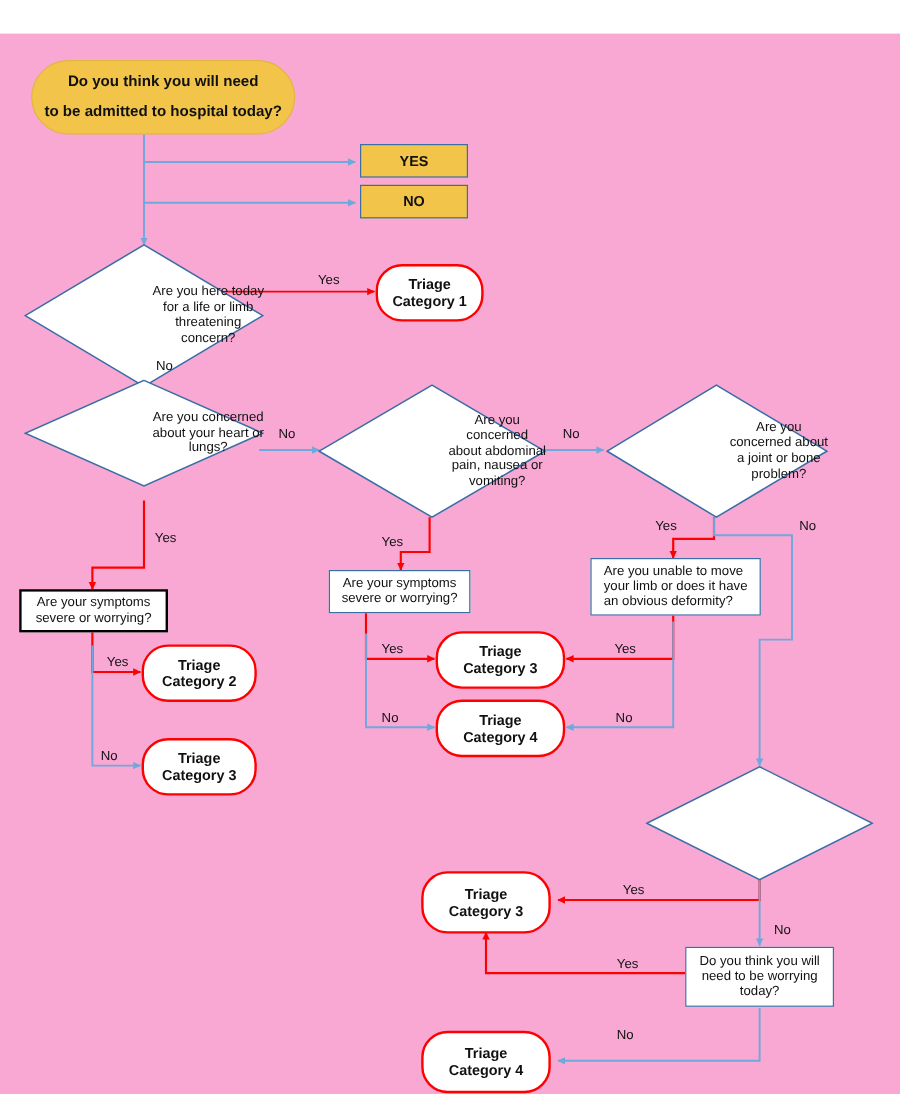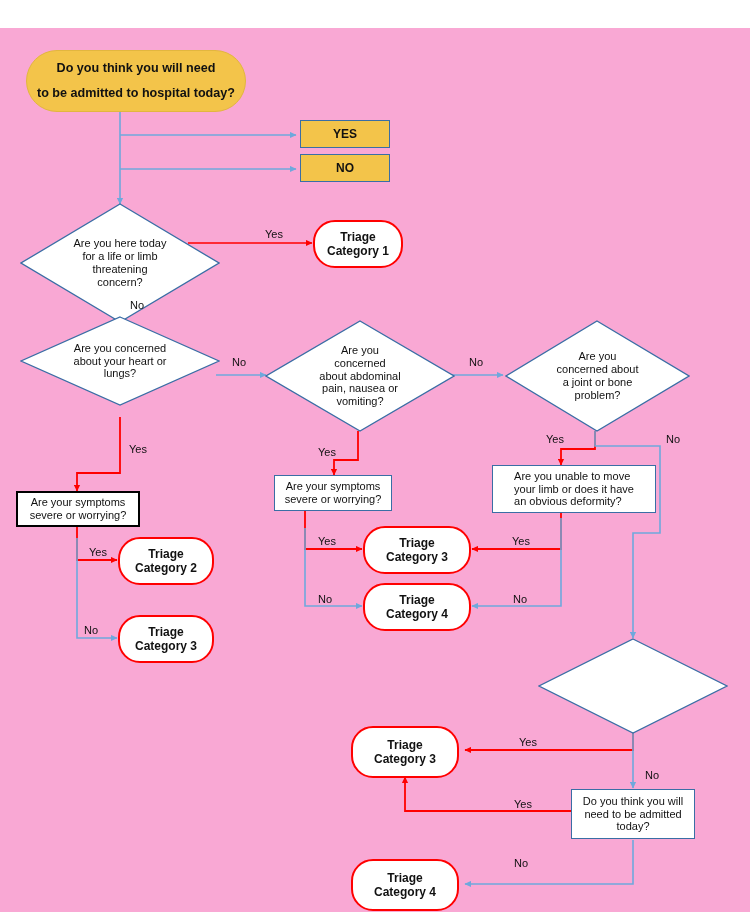--- a/index.html
+++ b/index.html
@@ -58,20 +58,21 @@
     border: 1.6px solid #3a6ea5;
     font-weight: bold;
     font-size: 12px;
     color: #111111;
   }
 
   
   .diamond {
     background: transparent;
     border: none;
+    justify-content: flex-end;
   }
   .diamond .dia-svg {
     position: absolute;
     left: 0;
     top: 0;
   }
   .diamond .node-text {
     position: relative;
     z-index: 2;
     font-size: 11px;
@@ -229,21 +230,21 @@
   <div class="node box-question black-border" style="left:16px; top:463px; width:124px; height:36px;">
     <span class="node-text">Are your symptoms
 severe or worrying?</span>
   </div>
 
   <div class="node box-question" style="left:274px; top:447px; width:118px; height:36px;">
     <span class="node-text">Are your symptoms
 severe or worrying?</span>
   </div>
 
-  <div class="node box-question" style="left:492px; top:437px; width:164px; height:48px;align-items:center;">
+  <div class="node box-question" style="left:492px; top:437px; width:142px; height:48px;align-items:center;">
     <span class="node-text" style="text-align:left;">Are you unable to move
 your limb or does it have
 an obvious deformity?</span>
   </div>
 
   <div class="node pill-triage" style="left:118px; top:509px; width:96px; height:48px;">
     <span class="node-text">Triage
 Category  2</span>
   </div>
 
@@ -268,21 +269,21 @@
     </svg>
   </div>
 
   <div class="node pill-triage" style="left:351px; top:698px; width:108px; height:52px;">
     <span class="node-text">Triage
 Category 3</span>
   </div>
 
   <div class="node box-question" style="left:571px; top:761px; width:124px; height:50px;">
     <span class="node-text">Do you think you will
-need to be admitted
+need to be worrying
 today?</span>
   </div>
 
   <div class="node pill-triage" style="left:351px; top:831px; width:108px; height:52px;">
     <span class="node-text">Triage
 Category 4</span>
   </div>
 
   <span class="edge-label" style="left:265px; top:200px;">Yes</span>
   <span class="edge-label" style="left:130px; top:271px;">No</span>

